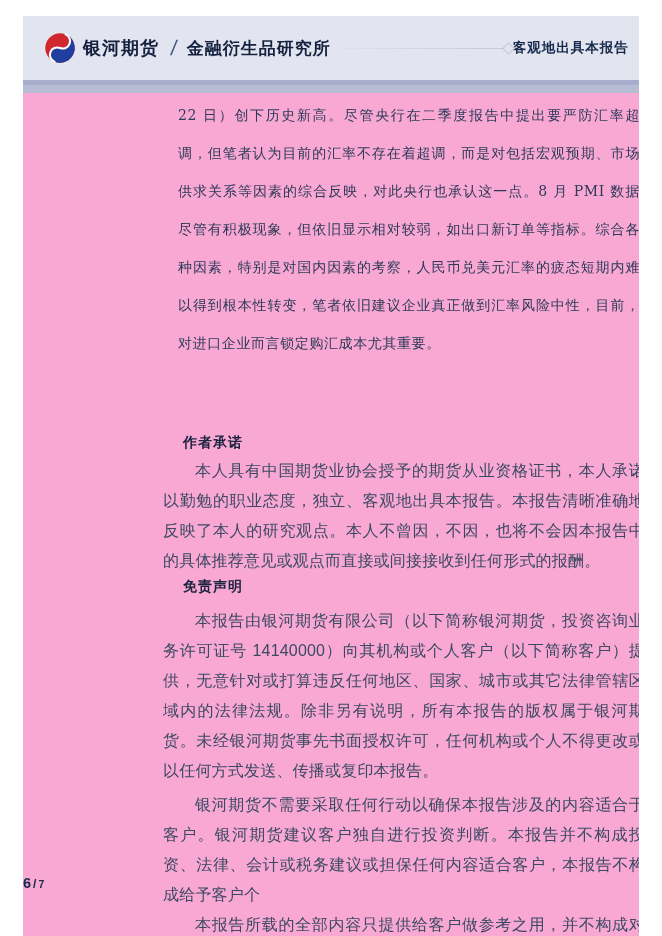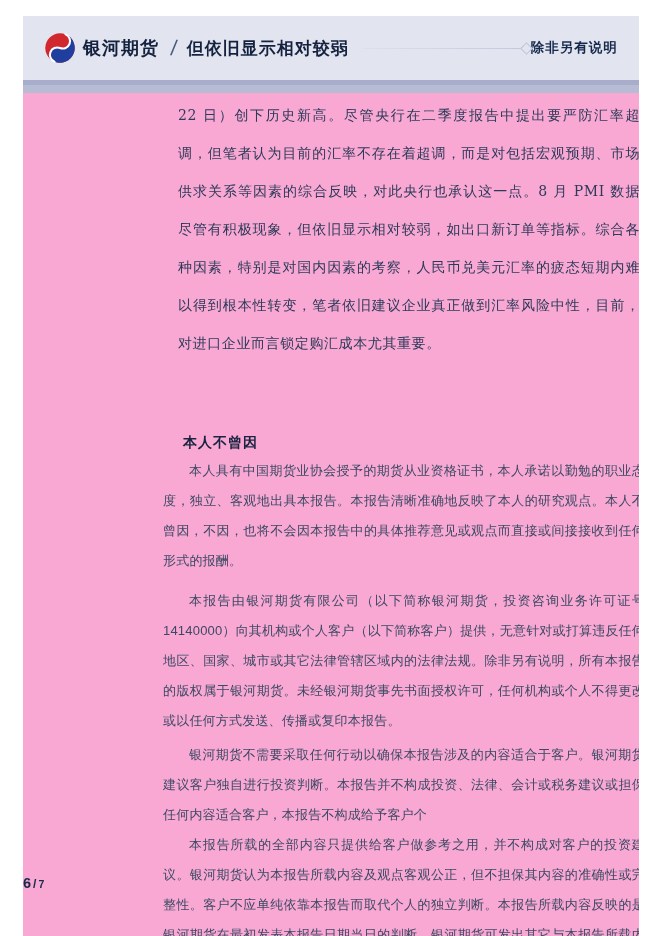--- a/index.html
+++ b/index.html
@@ -108,21 +108,21 @@
     line-height: 20px;
     font-weight: bold;
     color: #1a2440;
     letter-spacing: 1px;
   }
   .section-heading.second {
     margin-top: 0;
   }
   .fine-para {
     margin-top: 4px;
-    font-size: 13px;
+    font-size: 16px;
     line-height: 30px;
     letter-spacing: 0.2px;
     color: #3c4963;
     text-align: justify;
     text-align-last: left;
     text-indent: 2em;
   }
   .fine-para.first-disc { margin-top: 10px; }
   .fine-para.mid { margin-top: 0; }
 
@@ -158,34 +158,35 @@
       <svg viewBox="0 0 100 100" width="30" height="30" aria-hidden="true">
         <g transform="rotate(22 50 50)">
           <circle cx="50" cy="50" r="49" fill="#d0282e"></circle>
           <path d="M50,1 a49,49 0 0,1 0,98 a24.5,24.5 0 0,1 0,-49 a24.5,24.5 0 0,0 0,-49 z" fill="#1f3e9d"></path>
           <path d="M50,1 a24.5,24.5 0 0,1 0,49 a24.5,24.5 0 0,0 0,49" fill="none" stroke="#ffffff" stroke-width="7" stroke-linecap="round"></path>
         </g>
       </svg>
     </div>
     <span class="brand-name">银河期货</span>
     <span class="brand-slash">/</span>
-    <span class="dept-name">但依旧显示相对较弱</span>
+    <span class="dept-name">金融衍生品研究所</span>
     <div class="header-rule"></div>
     <div class="header-diamond"></div>
-    <span class="report-type">除非另有说明</span>
+    <span class="report-type">客观地出具本报告</span>
   </header>
 
   <div class="header-band"></div>
 
   <main class="main">
     <p class="intro-para">22 日）创下历史新高。尽管央行在二季度报告中提出要严防汇率超调，但笔者认为目前的汇率不存在着超调，而是对包括宏观预期、市场供求关系等因素的综合反映，对此央行也承认这一点。8 月 PMI 数据尽管有积极现象，但依旧显示相对较弱，如出口新订单等指标。综合各种因素，特别是对国内因素的考察，人民币兑美元汇率的疲态短期内难以得到根本性转变，笔者依旧建议企业真正做到汇率风险中性，目前，对进口企业而言锁定购汇成本尤其重要。</p>
 
-    <h3 class="section-heading">本人不曾因</h3>
+    <h3 class="section-heading">作者承诺</h3>
     <p class="fine-para">本人具有中国期货业协会授予的期货从业资格证书，本人承诺以勤勉的职业态度，独立、客观地出具本报告。本报告清晰准确地反映了本人的研究观点。本人不曾因，不因，也将不会因本报告中的具体推荐意见或观点而直接或间接接收到任何形式的报酬。</p>
 
+    <h3 class="section-heading second">免责声明</h3>
     <p class="fine-para first-disc">本报告由银河期货有限公司（以下简称银河期货，投资咨询业务许可证号 14140000）向其机构或个人客户（以下简称客户）提供，无意针对或打算违反任何地区、国家、城市或其它法律管辖区域内的法律法规。除非另有说明，所有本报告的版权属于银河期货。未经银河期货事先书面授权许可，任何机构或个人不得更改或以任何方式发送、传播或复印本报告。</p>
     <p class="fine-para">银河期货不需要采取任何行动以确保本报告涉及的内容适合于客户。银河期货建议客户独自进行投资判断。本报告并不构成投资、法律、会计或税务建议或担保任何内容适合客户，本报告不构成给予客户个</p>
     <p class="fine-para mid">本报告所载的全部内容只提供给客户做参考之用，并不构成对客户的投资建议。银河期货认为本报告所载内容及观点客观公正，但不担保其内容的准确性或完整性。客户不应单纯依靠本报告而取代个人的独立判断。本报告所载内容反映的是银河期货在最初发表本报告日期当日的判断，银河期货可发出其它与本报告所载内容不一致或有不同结论的报告，但银河期货没有义务和责任去及时更新本报告涉及的内容并通知客户。银河期货不对因客户使用本报告而导致的损失负任何责任。</p>
   </main>
 
   <footer class="footer">
     <span class="page-num-current">6</span><span class="page-num-sep">/</span><span class="page-num-total">7</span>
   </footer>
 
 </div>

